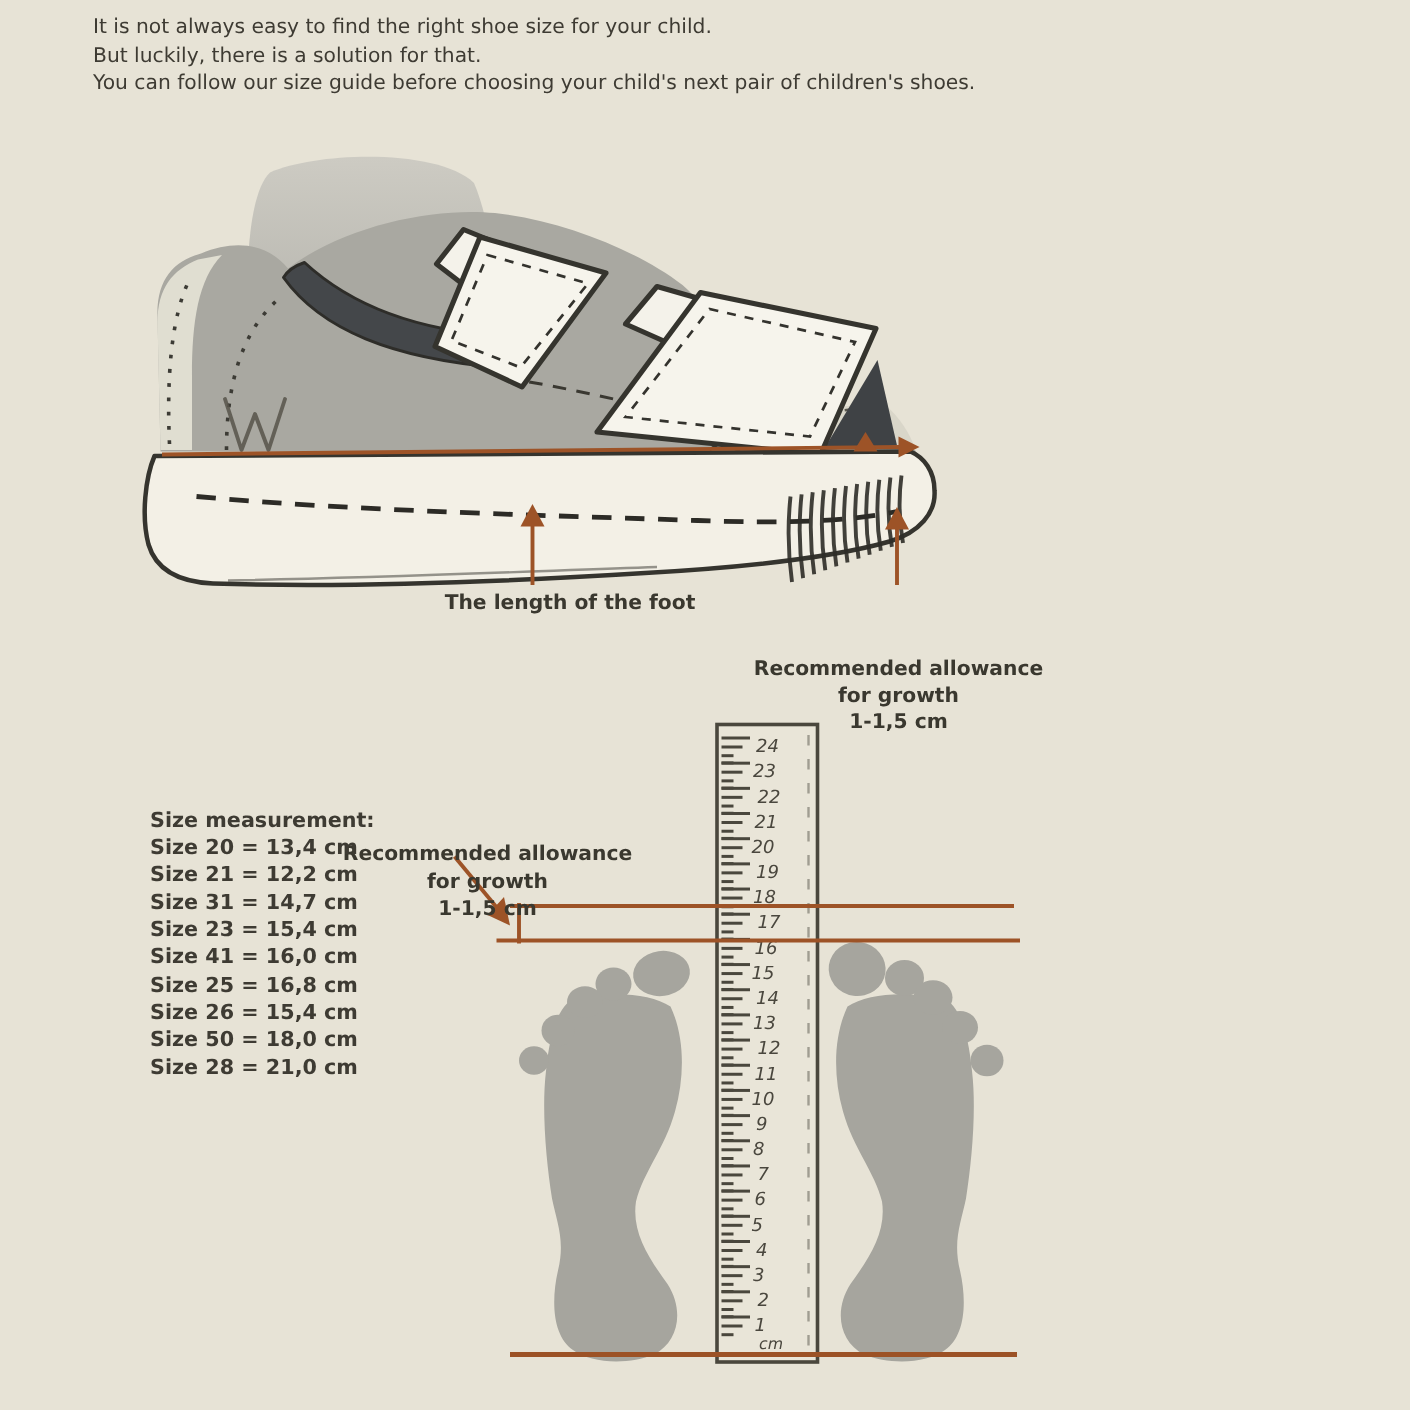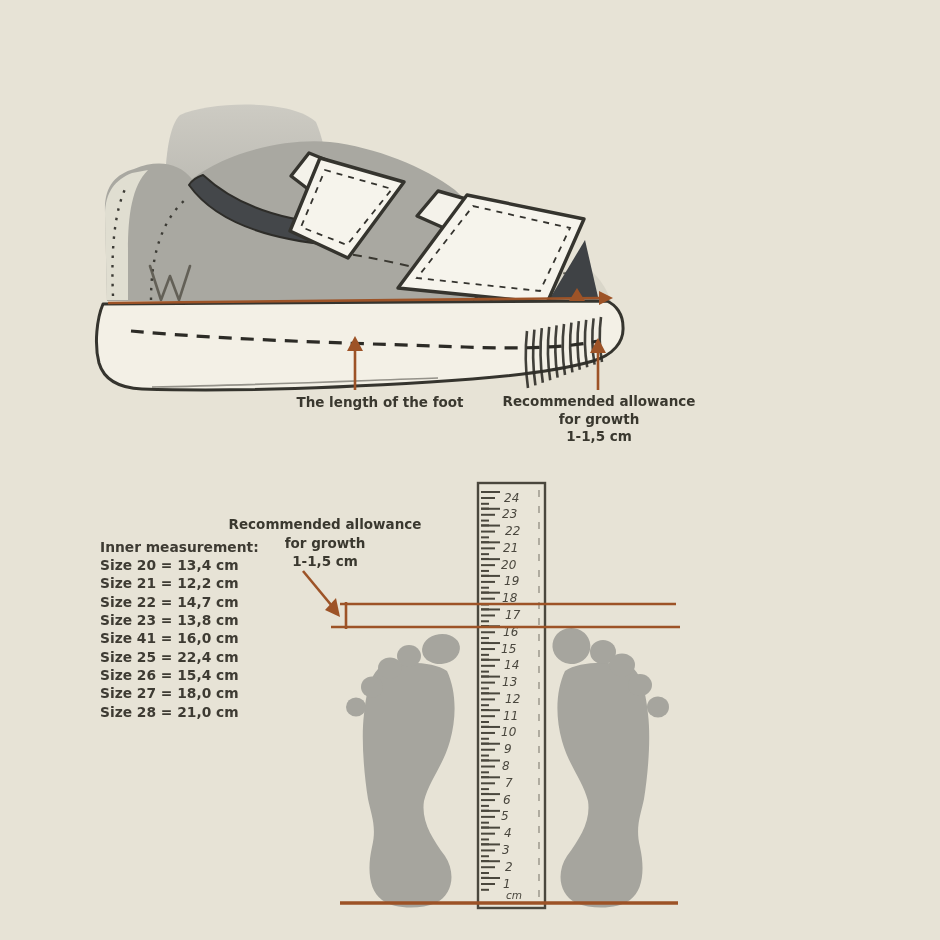--- a/index.html
+++ b/index.html
@@ -5,21 +5,21 @@
   html,body{margin:0;padding:0;}
   body{font-family:"DejaVu Sans",sans-serif;}
   .stage{
     position:relative;width:940px;height:940px;overflow:hidden;
     background:#e7e3d6;color:#3e3b33;
   }
   .abs{position:absolute;}
   .intro{left:62px;top:9px;font-size:13.5px;line-height:18.6px;color:#3e3b33;}
   .label{font-weight:bold;font-size:13.5px;color:#3a382f;}
   .center{text-align:center;}
-  .preline{white-space:pre-line;}
+  .preline{white-space:pre-line;margin-top:45px;}
   .label-length{left:266px;top:394px;width:228px;}
   .label-allow-shoe{left:499px;top:393px;width:200px;line-height:17.5px;}
   .label-allow-ruler{left:225px;top:515px;width:200px;line-height:18.5px;}
   .size-heading{left:100px;top:539px;font-weight:bold;font-size:13.8px;}
   .size-rows{left:100px;top:556px;font-weight:bold;font-size:13.8px;line-height:18.35px;}
   svg.art{position:absolute;left:0;top:0;pointer-events:none;}
   svg text.ruler-num{font-family:"DejaVu Sans",sans-serif;font-style:italic;font-size:12px;fill:#4a473e;}
   svg text.ruler-unit{font-family:"DejaVu Sans",sans-serif;font-style:italic;font-size:10.5px;fill:#4a473e;}
 </style>
 </head>
@@ -268,38 +268,43 @@
 
       <g>
         <path d="M 303,571 L 332,606" stroke="#9d5327" stroke-width="2.6" fill="none"></path>
         <polygon points="340,617 325,610 336,598" fill="#9d5327"></polygon>
       </g>
 
       <path d="M 340,903 L 678,903" stroke="#9c5226" stroke-width="3.4" fill="none"></path>
     </g>
   </svg>
 
+  <div class="abs intro">
+    <div>It is not always easy to find the right shoe size for your child.</div>
+    <div>But luckily, there is a solution for that.</div>
+    <div>You can follow our size guide before choosing your child's next pair of children's shoes.</div>
+  </div>
 
   <div class="abs label center label-length">The length of the foot</div>
 
   <div class="abs label center preline label-allow-shoe">Recommended allowance
 for growth
 1-1,5 cm</div>
 
   <div class="abs label center preline label-allow-ruler">Recommended allowance
 for growth
 1-1,5 cm</div>
 
-  <div class="abs size-heading">Inner measurement:</div>
+  <div class="abs size-heading">Size measurement:</div>
 
   <div class="abs size-rows">
       <div>Size 20 = 13,4 cm</div>
       <div>Size 21 = 12,2 cm</div>
-      <div>Size 22 = 14,7 cm</div>
-      <div>Size 23 = 13,8 cm</div>
+      <div>Size 31 = 14,7 cm</div>
+      <div>Size 23 = 15,4 cm</div>
       <div>Size 41 = 16,0 cm</div>
-      <div>Size 25 = 22,4 cm</div>
+      <div>Size 25 = 16,8 cm</div>
       <div>Size 26 = 15,4 cm</div>
-      <div>Size 27 = 18,0 cm</div>
+      <div>Size 50 = 18,0 cm</div>
       <div>Size 28 = 21,0 cm</div>
     </div>
 
 </div>
 
 </body></html>

